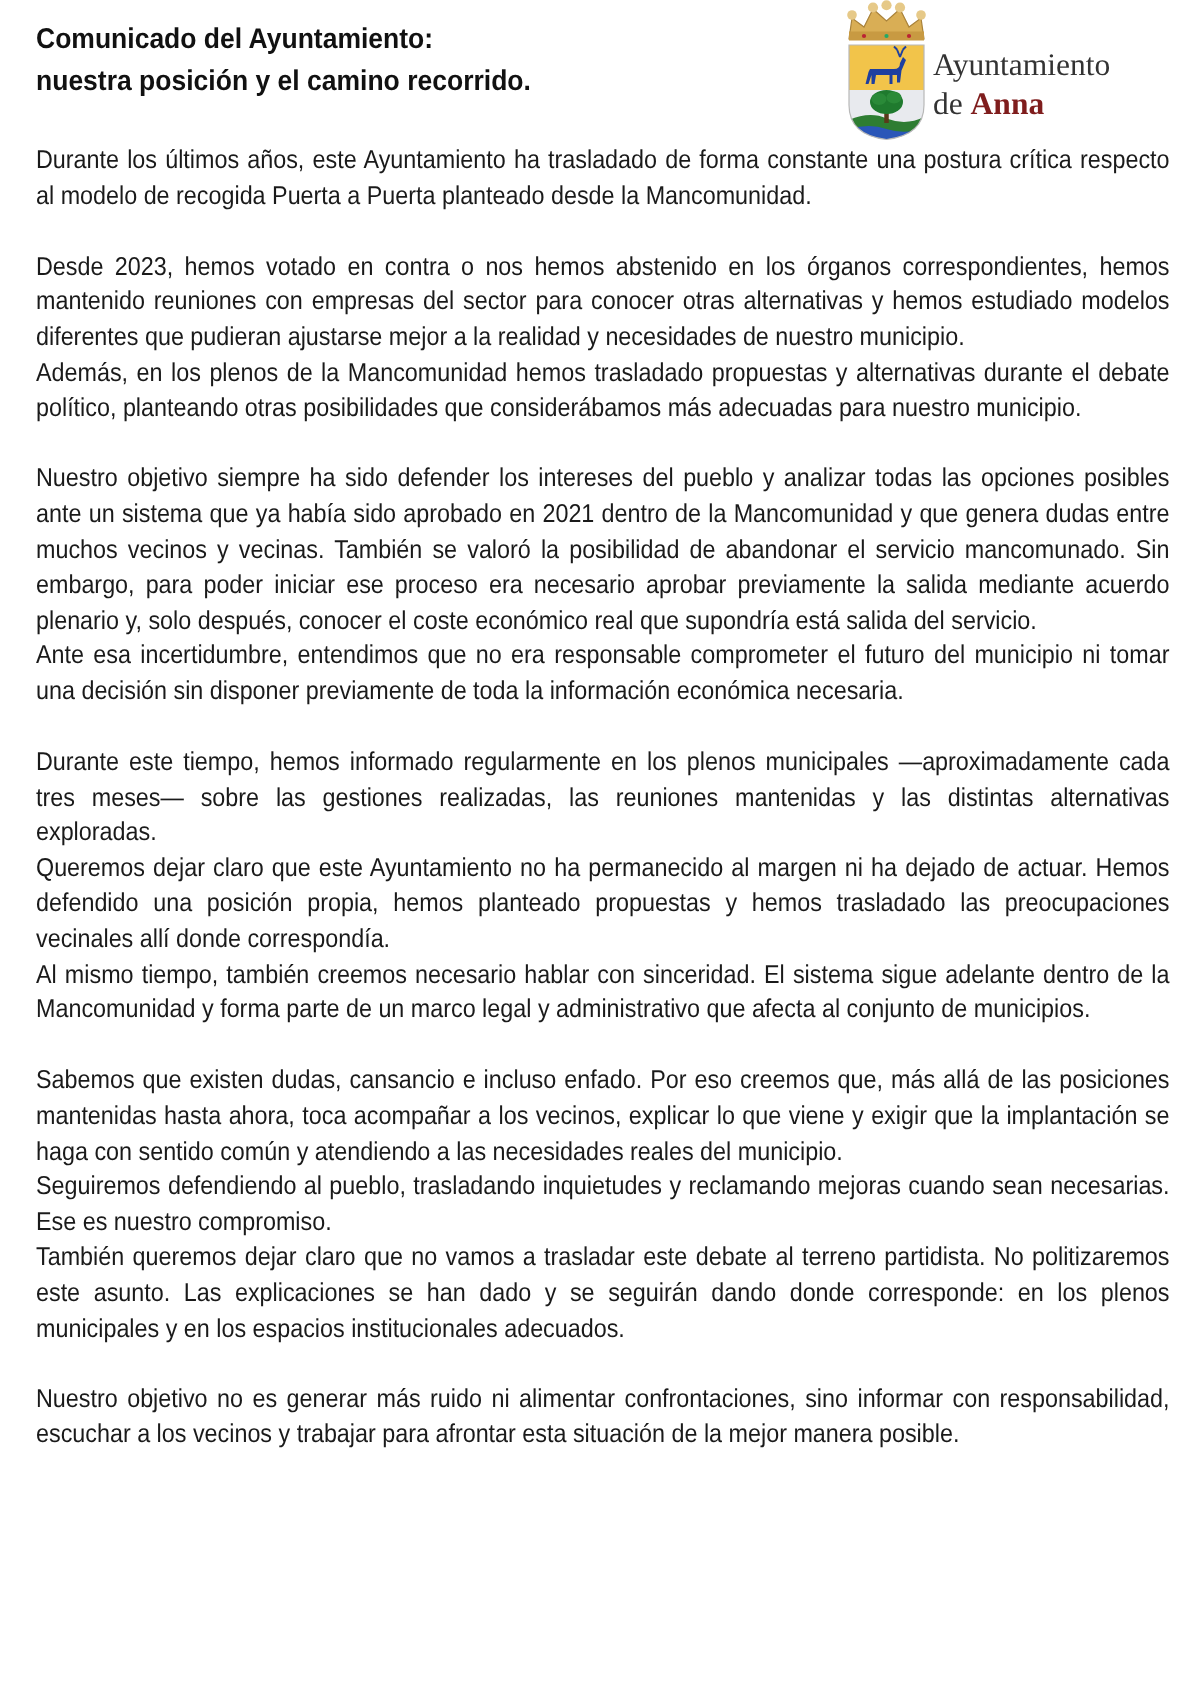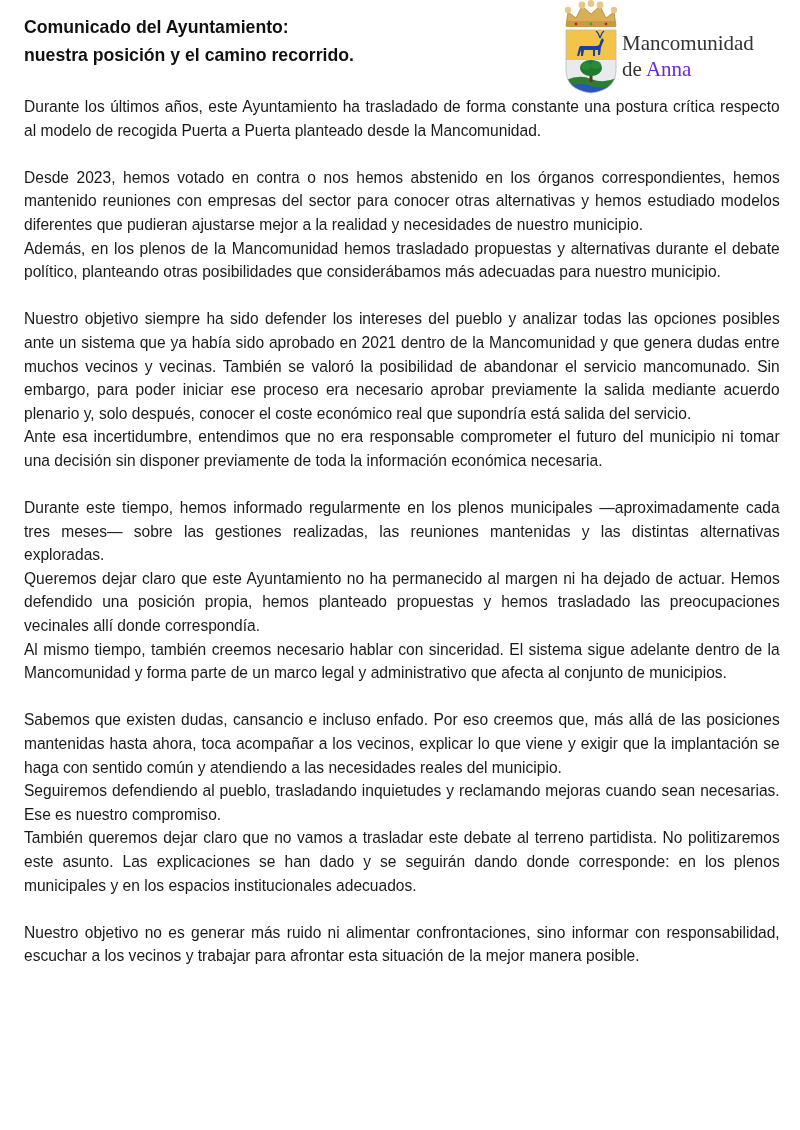--- a/index.html
+++ b/index.html
@@ -11,21 +11,21 @@
     transform: scaleX(0.93); transform-origin: left top;
     margin: 0;
   }
   .title span { display: block; }
   .logo { position: absolute; left: 560px; top: 0; width: 200px; height: 95px; }
   .logo-text {
     position: absolute; left: 622px; top: 30px;
     font-family: "Liberation Serif", serif; font-size: 21px; line-height: 26px; color: #333;
   }
   .logo-text .l2 { display: block; }
-  .logo-text .anna { color: #6d28d9; font-weight: normal; }
+  .logo-text .anna { color: #7f1d1d; font-weight: bold; }
   .body-text {
     position: absolute; left: 24px; top: 95px; width: 835px;
     font-family: "Liberation Sans", sans-serif; font-size: 17.2px; line-height: 23.6px;
     color: #1a1a1a; transform: scaleX(0.905); transform-origin: left top;
   }
   .para { margin: 0 0 23.6px 0; text-align: justify; }
   .para p { margin: 0; text-align: justify; text-align-last: left; }
 </style>
 </head>
 <body>
@@ -72,21 +72,21 @@
         <ellipse cx="31" cy="68" rx="11" ry="8" fill="#1f7a2e"></ellipse>
         <ellipse cx="26" cy="66" rx="5" ry="4" fill="#2a8a38"></ellipse>
         <ellipse cx="36" cy="65" rx="5" ry="4" fill="#2a8a38"></ellipse>
       </g>
     </g>
     <path d="M6 30 L56 30 L56 70 Q56 90 31 93 Q6 90 6 70 Z" fill="none" stroke="#b8b8b8" stroke-width="0.8"></path>
   </svg>
 </div>
 
 <div class="logo-text">
-  <span class="l1">Mancomunidad</span>
+  <span class="l1">Ayuntamiento</span>
   <span class="l2"><span>de </span><span class="anna">Anna</span></span>
 </div>
 
 <div class="body-text">
   <div class="para">
     <p>Durante los últimos años, este Ayuntamiento ha trasladado de forma constante una postura crítica respecto al modelo de recogida Puerta a Puerta planteado desde la Mancomunidad.</p>
   </div>
   <div class="para">
     <p>Desde 2023, hemos votado en contra o nos hemos abstenido en los órganos correspondientes, hemos mantenido reuniones con empresas del sector para conocer otras alternativas y hemos estudiado modelos diferentes que pudieran ajustarse mejor a la realidad y necesidades de nuestro municipio.</p>
     <p>Además, en los plenos de la Mancomunidad hemos trasladado propuestas y alternativas durante el debate político, planteando otras posibilidades que considerábamos más adecuadas para nuestro municipio.</p>

